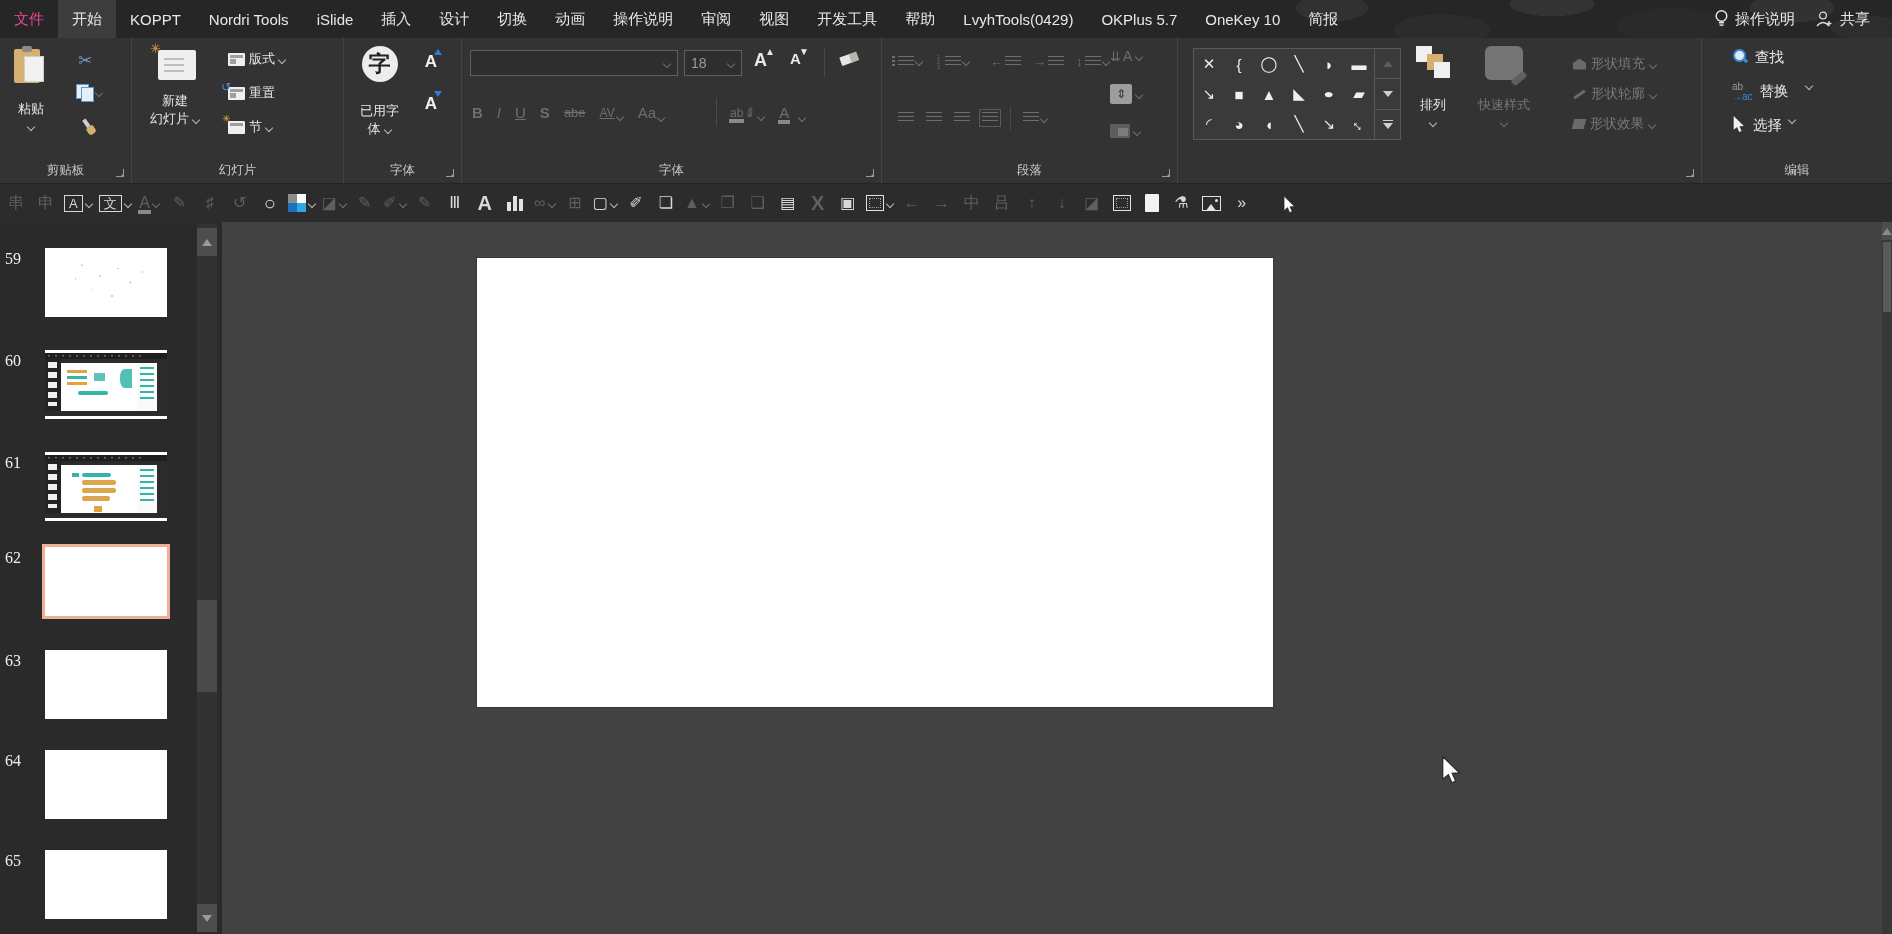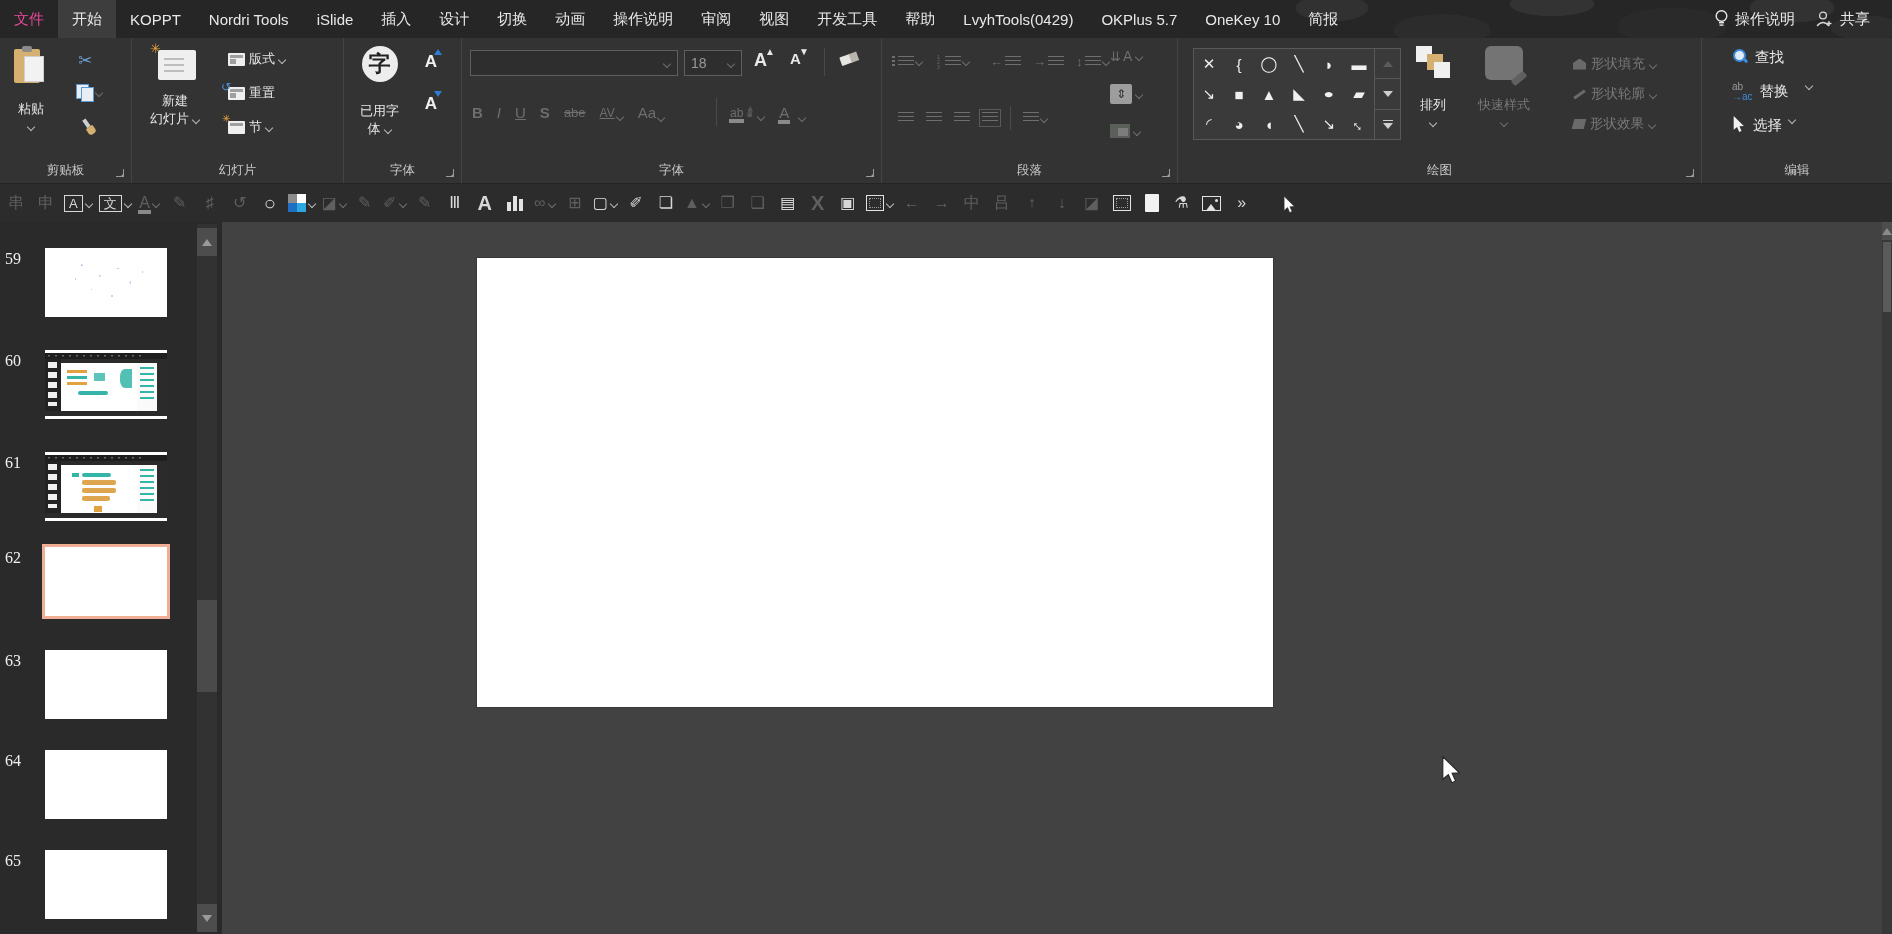--- a/index.html
+++ b/index.html
@@ -599,21 +599,20 @@
           <span class="so-ic"></span>
           <span>形状轮廓</span>
           <span class="cv dim"></span>
         </div>
         <div class="sidebtn" style="margin-top:6px;">
           <span class="se-ic"></span>
           <span>形状效果</span>
           <span class="cv dim"></span>
         </div>
       </div>
-      <div class="glabel">绘图</div>
       <div class="launcher"></div>
     </div>
 
     <div class="rgroup" style="left:1702px; width:190px; border-right:none;">
       <div style="position:absolute; left:30px; top:10px;">
         <div class="editrow">
           <span class="mag"></span>
           <span>查找</span>
         </div>
         <div class="editrow" style="margin-top:8px;">

